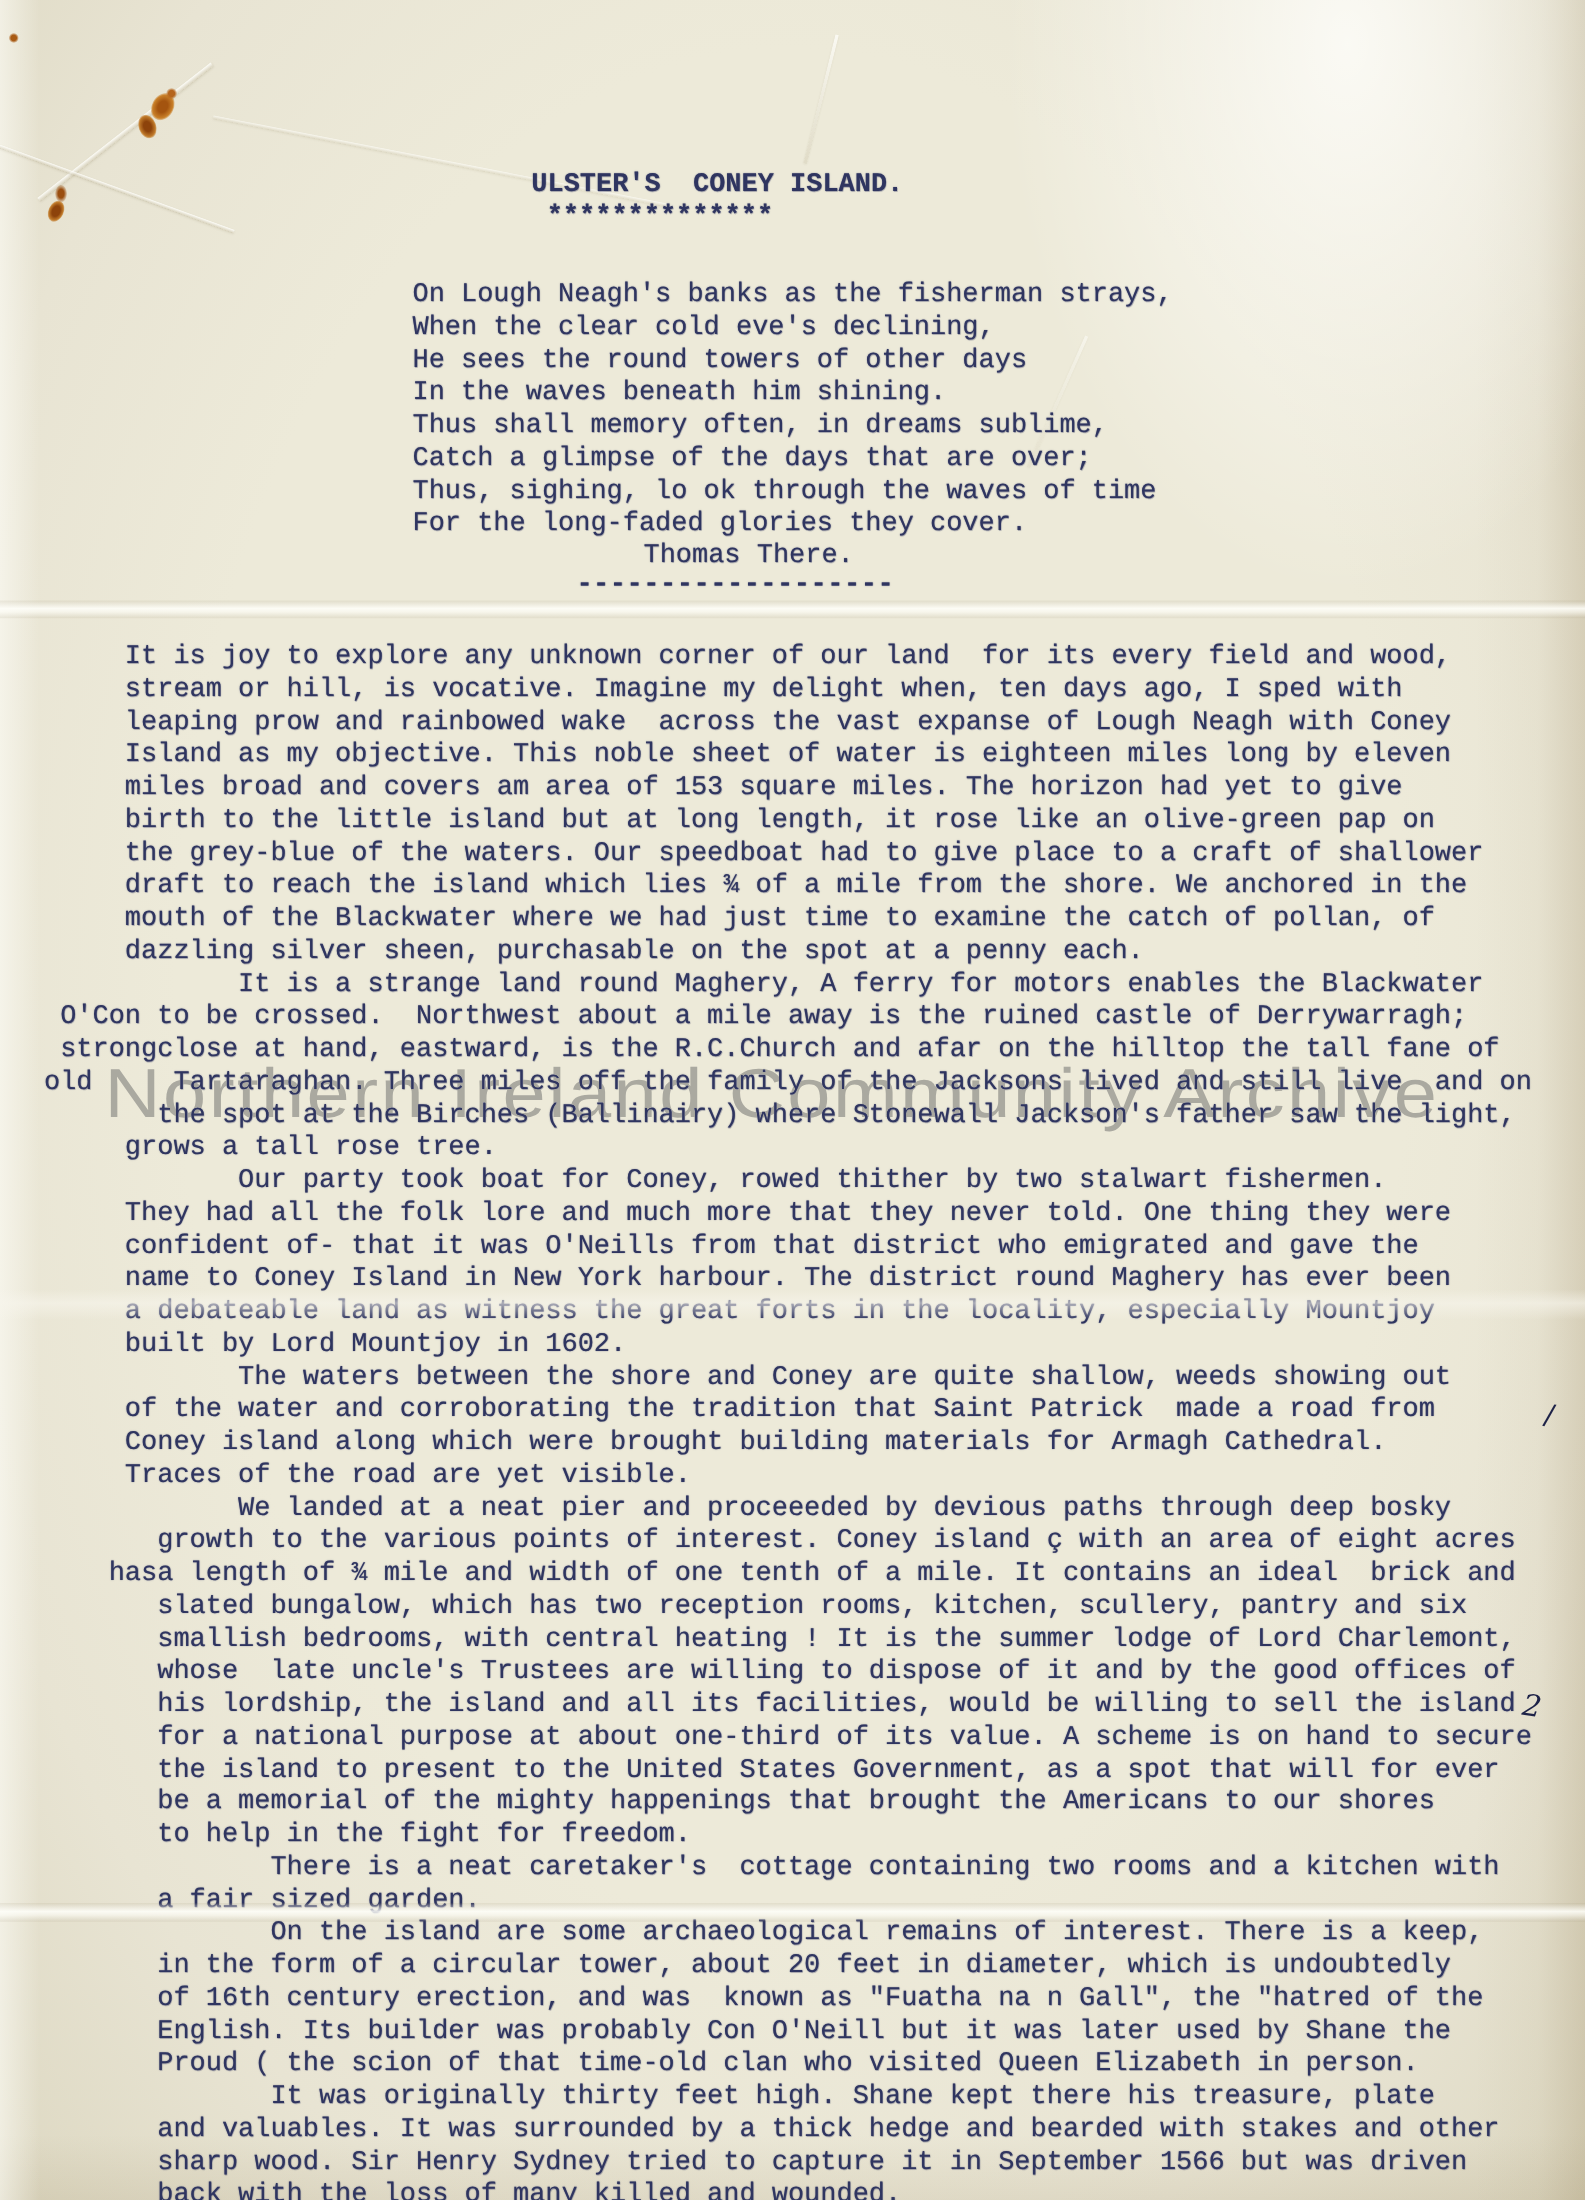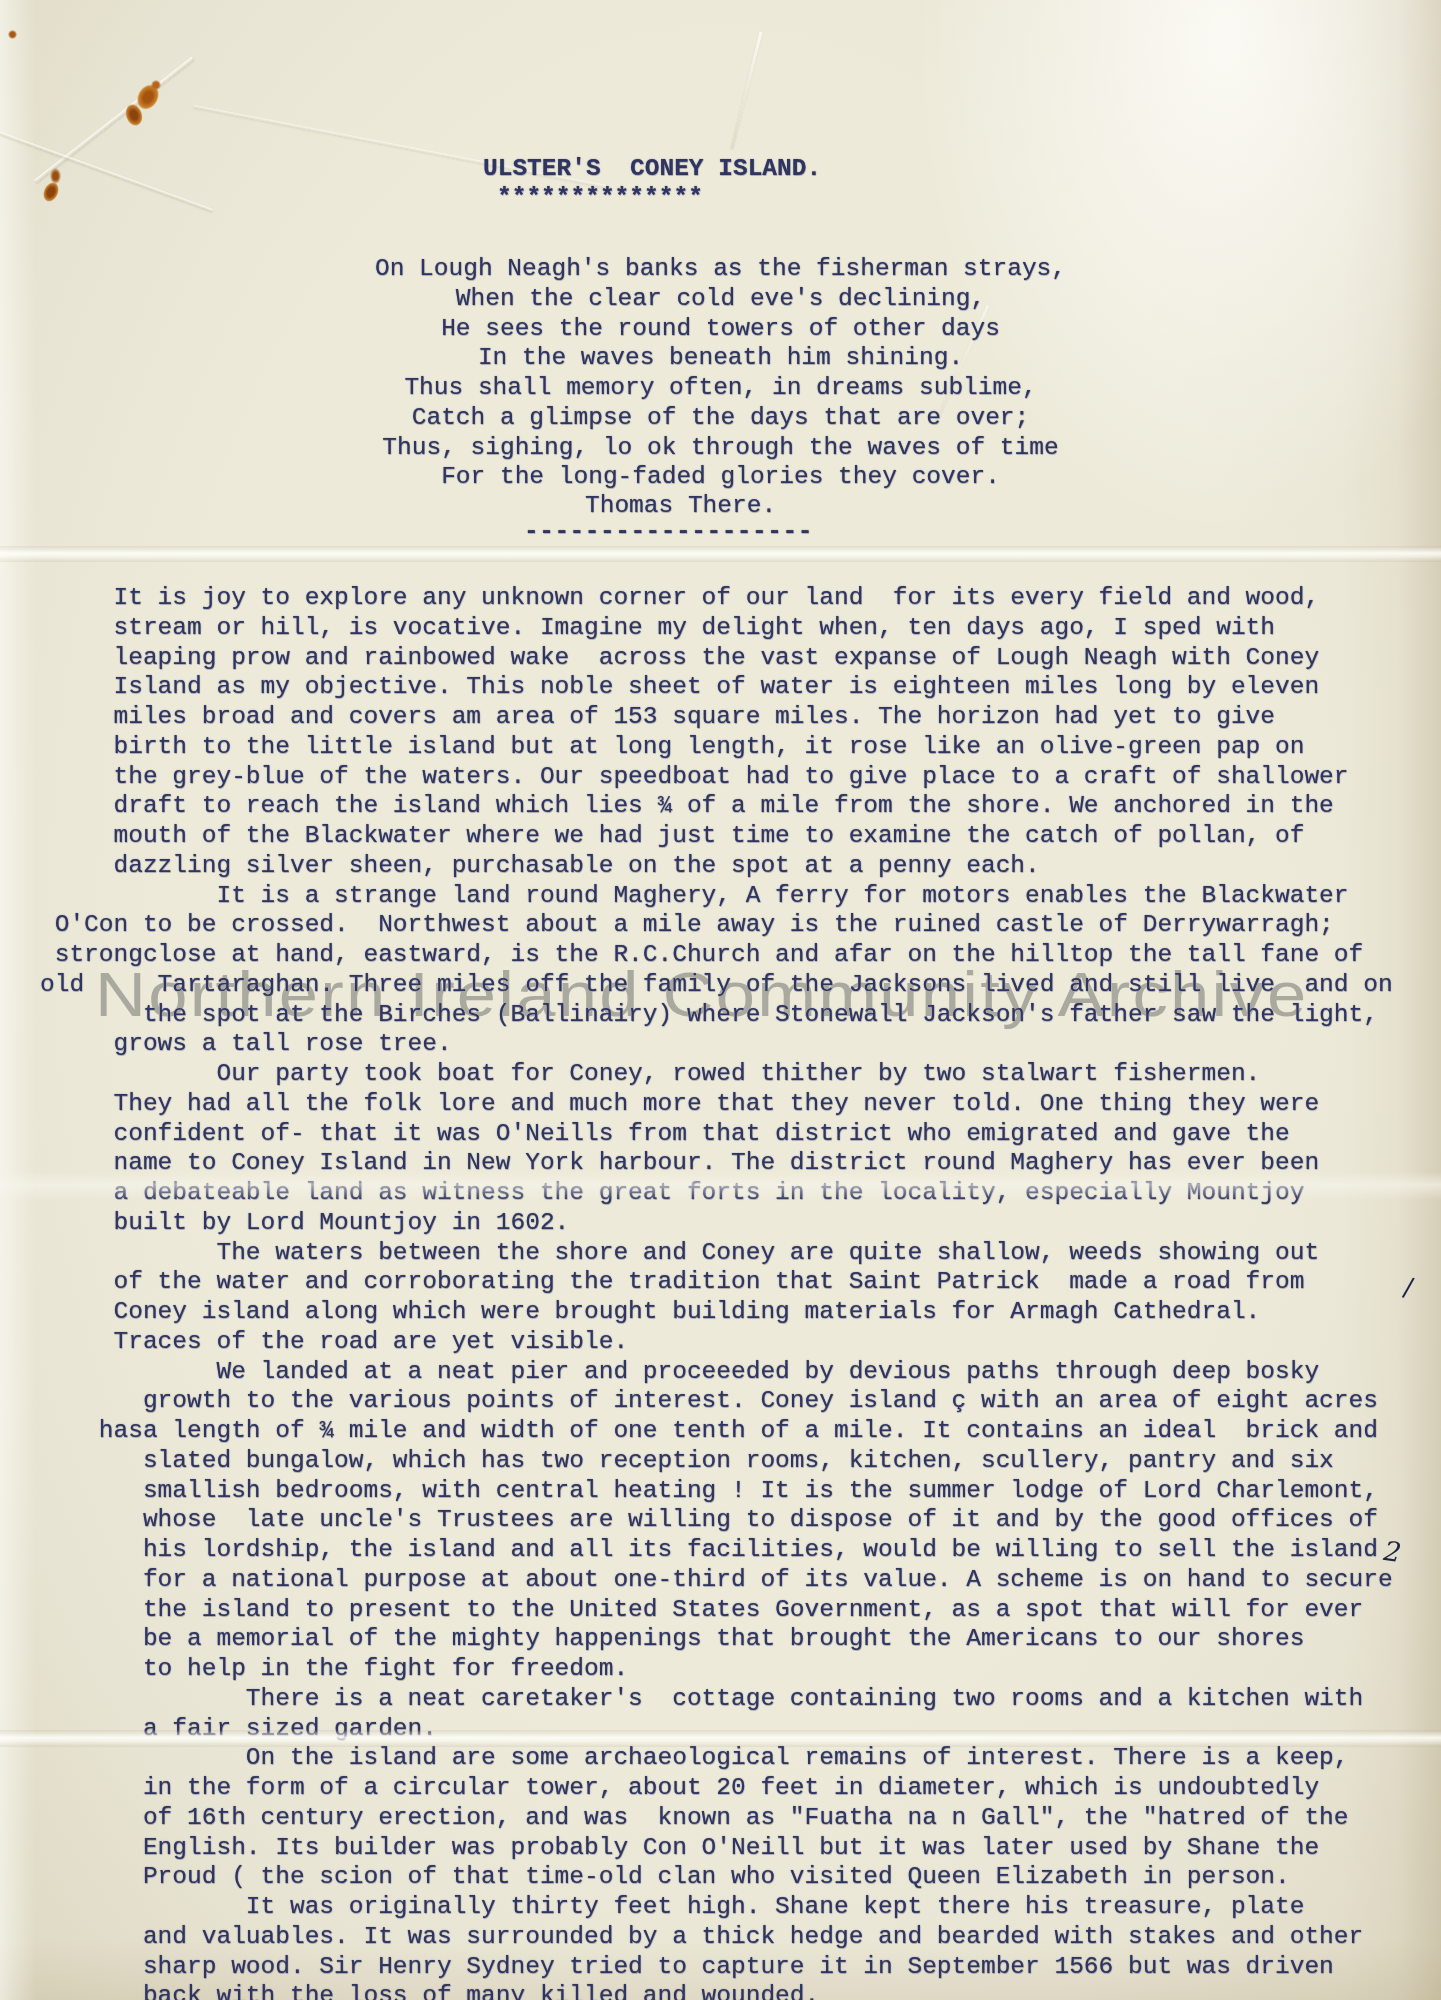--- a/index.html
+++ b/index.html
@@ -10,21 +10,21 @@
       linear-gradient(90deg, rgba(255,255,250,.55) 0%, rgba(255,255,250,0) 2.5%),
       linear-gradient(270deg, rgba(146,125,82,.22) 0%, rgba(146,125,82,.05) 3%, rgba(146,125,82,0) 7%),
       linear-gradient(0deg, rgba(146,125,82,.12) 0%, rgba(146,125,82,0) 3%),
       radial-gradient(ellipse at 50% 45%, #edead9 55%, #e8e4d3 78%, #ddd8c2 100%);
     font-family:"Liberation Mono","DejaVu Sans Mono",monospace;
   }
   .ink{color:#2f3560;text-shadow:0 0 1.3px rgba(47,53,96,.6), 0.5px 0.5px 0 rgba(47,53,96,.25);}
   .abs{position:absolute;}
   .doc-title{left:483px;top:155px;font-size:24.5px;font-weight:bold;white-space:pre;letter-spacing:0;}
   .doc-stars{left:497px;top:184px;font-size:24.5px;font-weight:bold;white-space:pre;}
-  .poem{left:375px;top:254px;font-size:24.5px;line-height:29.75px;white-space:pre;text-align:center;}
+  .poem{left:375px;top:254px;font-size:24.5px;line-height:29.75px;white-space:pre;}
   .attribution{left:585px;top:492px;font-size:24.5px;white-space:pre;}
   .divider{left:524px;top:518px;font-size:24.5px;font-weight:bold;white-space:pre;letter-spacing:0.5px;}
   .body-text{left:40px;top:583px;font-size:24.5px;line-height:29.75px;white-space:pre;}
   .pline,.bline{height:29.75px;}
   
   .watermark{
     left:95px;top:958px;font-family:"Liberation Sans","DejaVu Sans",sans-serif;
     font-size:63px;color:#a4a39b;letter-spacing:2px;white-space:pre;
     transform:scaleX(1.12);transform-origin:left center;
     mix-blend-mode:darken;opacity:.92;

